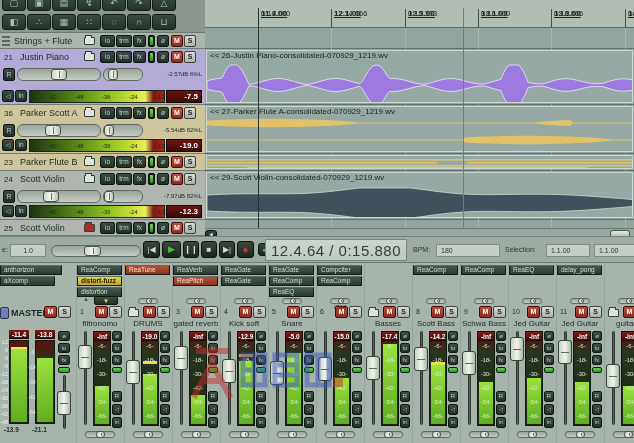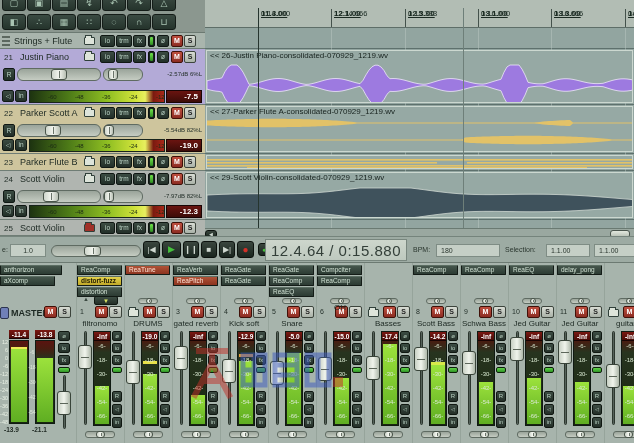--- a/index.html
+++ b/index.html
@@ -135,21 +135,21 @@
         <div class="hmeter" style="left: 29px; top: 41px; width: 136px; height: 13px;">
           <span class="hmlabel" style="left: 18px;">-60</span>
           <span class="hmlabel" style="left: 45px;">-48</span>
           <span class="hmlabel" style="left: 72px;">-36</span>
           <span class="hmlabel" style="left: 99px;">-24</span>
           <span class="hmlabel" style="left: 126px;">-12</span>
         </div>
         <div class="vbox" style="left: 166px; top: 41px; width: 36px; height: 13px;">-7.5</div>
       </div>
       <div class="trow" style="top: 72px; height: 49px; background: rgb(206, 197, 157);">
-        <span class="tnum" style="left: 4px;">22</span>
+        <span class="tnum" style="left: 4px;">36</span>
         <span class="tname" style="left: 20px;">Parker Scott A</span>
         <div class="folder" style="left: 84px; top: 4px;"></div>
         <div class="cbtn" style="left: 100px; top: 2px; width: 15px;">io</div>
         <div class="cbtn" style="left: 116px; top: 2px; width: 16px;">trm</div>
         <div class="cbtn" style="left: 133px; top: 2px; width: 13px;">fx</div>
         <div class="pill" style="left: 148px; top: 2px;"></div>
         <div class="cbtn" style="left: 157px; top: 2px; width: 12px;">ø</div>
         <div class="mbtn" style="left: 171px; top: 2px;">M</div>
         <div class="sbtn" style="left: 184px; top: 2px;">S</div>
         <div class="cbtn" style="left: 3px; top: 19px; width: 12px; height: 13px; line-height: 11px;">R</div>

